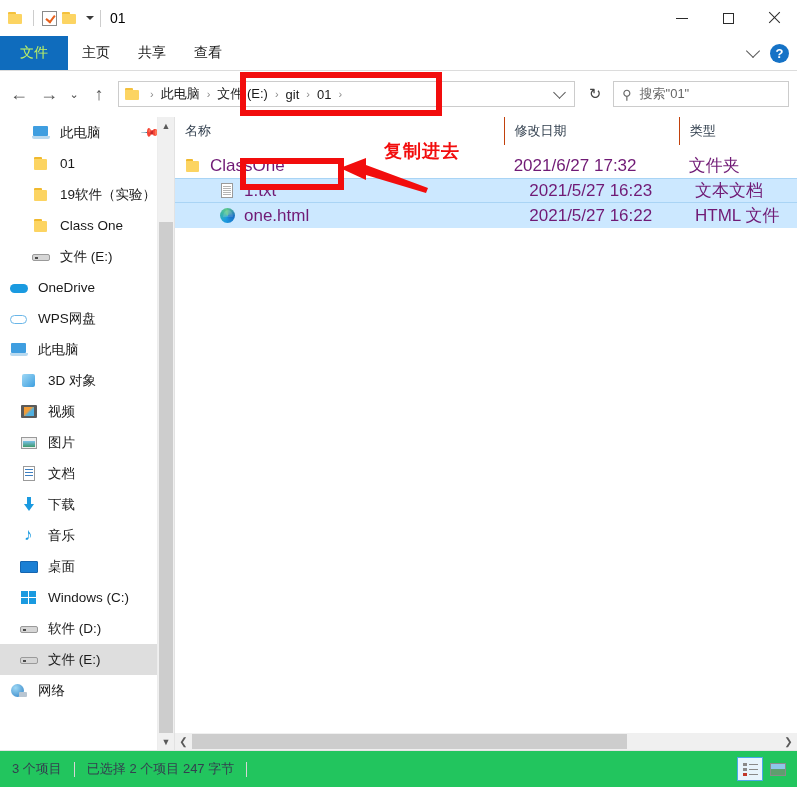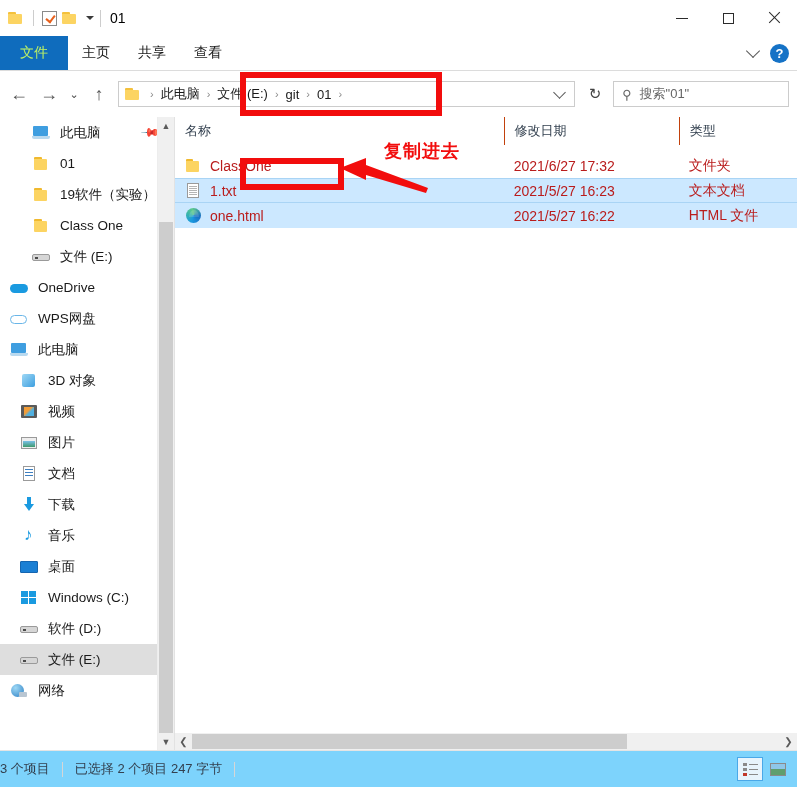--- a/index.html
+++ b/index.html
@@ -589,24 +589,24 @@
   }
   .rows {
     flex: 1 1 auto;
     position: relative;
     overflow: hidden;
   }
   .row {
     height: 25px;
     display: flex;
     align-items: center;
-    font-size: 14px;
-    color: #b91c1c;
-  }
-  .row.selected { background: #cce8ff; }
+    font-size: 17px;
+    color: #701a75;
+  }
+  .row.selected { background: #cce8ff; padding-left: 34px; }
   .row.selected.bordered { border-top: 1px solid #a9d4f5; border-bottom: 1px solid #a9d4f5; height: 23px; }
   .cell {
     height: 100%;
     display: flex;
     align-items: center;
     padding-left: 10px;
     box-sizing: border-box;
     white-space: nowrap;
     overflow: hidden;
   }
@@ -697,22 +697,23 @@
     width: 74%;
     background: #cdcdcd;
   }
 
   
   .statusbar {
     height: 36px;
     flex: 0 0 auto;
     display: flex;
     align-items: center;
-    background: #7dd3fc;
+    background: #22c55e;
     border-top: 1px solid #e4e4e4;
+    padding-left: 12px;
     position: relative;
     font-size: 13px;
     color: #33404f;
   }
   .status-seg { padding-right: 12px; }
   .status-div {
     width: 1px;
     height: 15px;
     background: #d6d6d6;
     margin-right: 12px;

